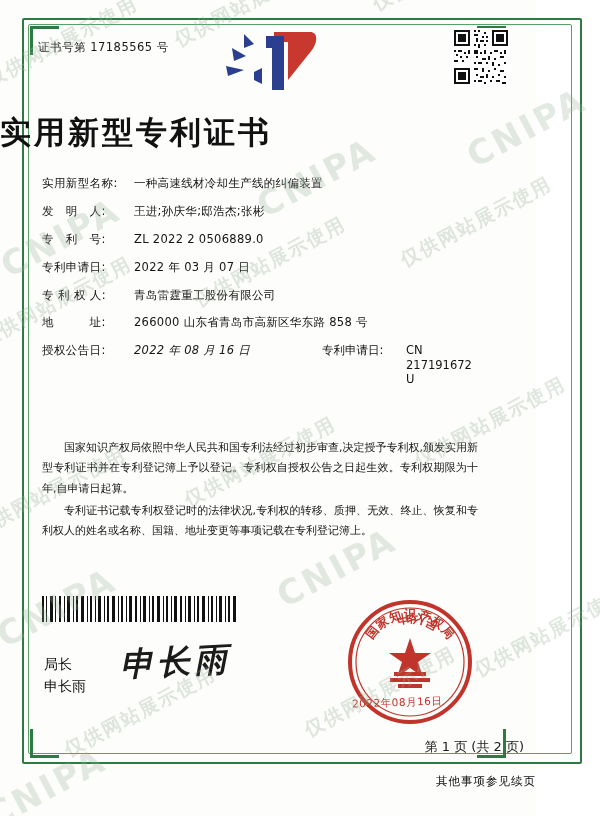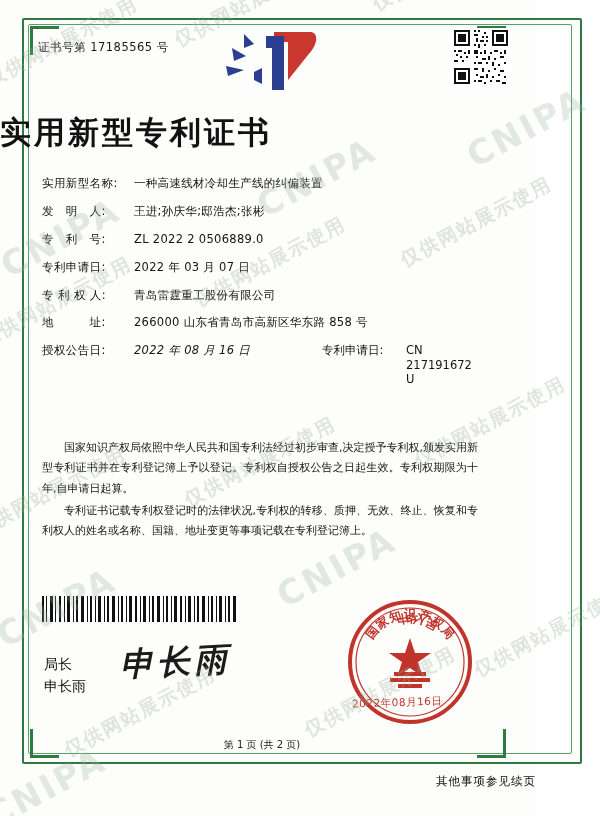--- a/index.html
+++ b/index.html
@@ -222,22 +222,22 @@
     letter-spacing: 0.5px;
     z-index: 4;
     transform: rotate(-2deg);
   }
 
   
   .page-num {
     position: absolute;
     left: 0; right: 12px;
     top: 738px;
-    text-align: center;
-    font-size: 10px;
+    text-align: right;
+    font-size: 13px;
     color: #1a1a1a;
     z-index: 2;
   }
   .footnote {
     position: absolute;
     left: 0; right: 0;
     top: 774px;
     text-align: right;
     font-size: 11.5px;
     color: #111;

